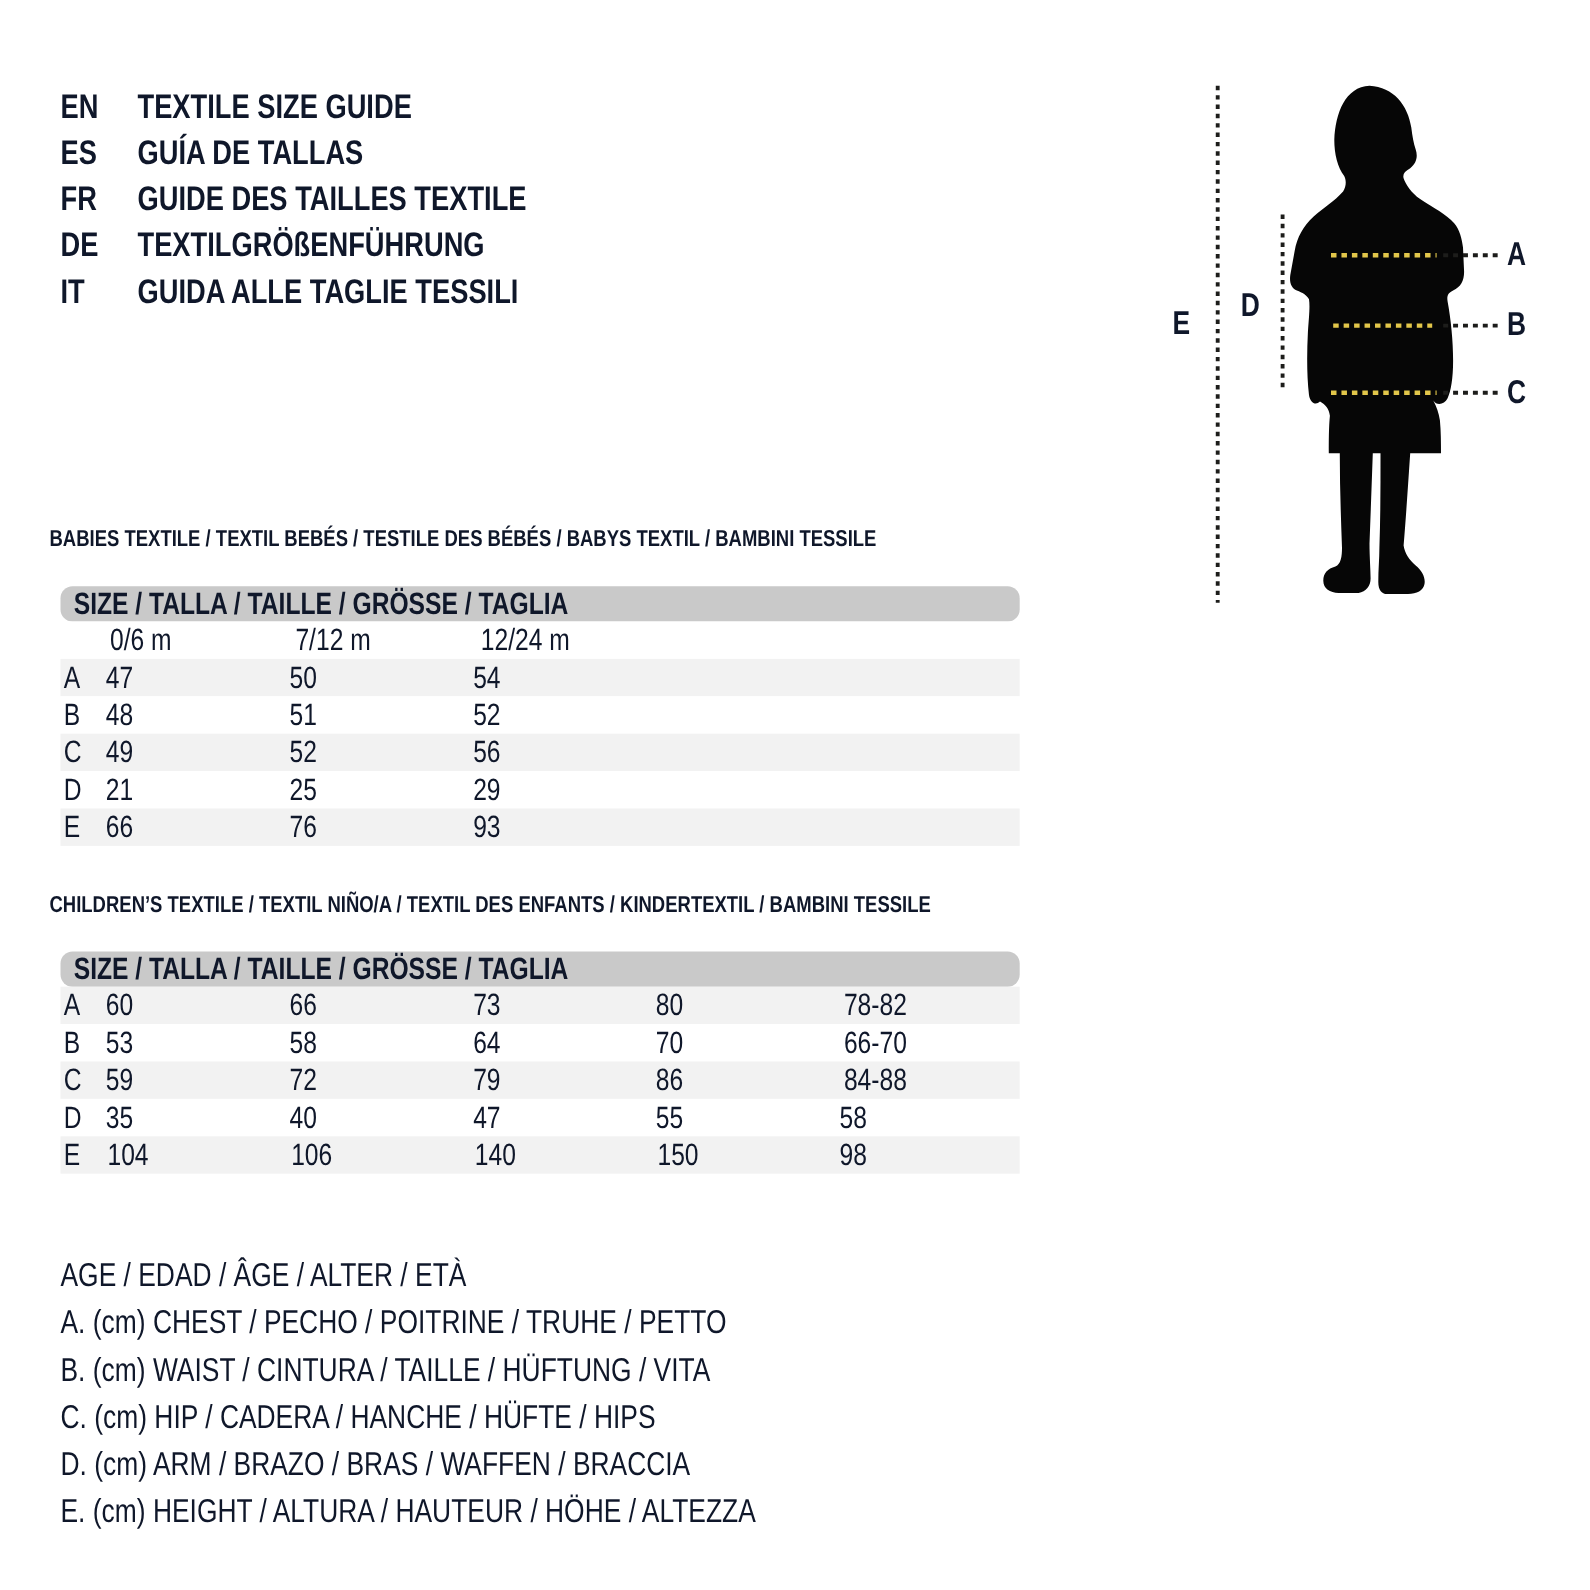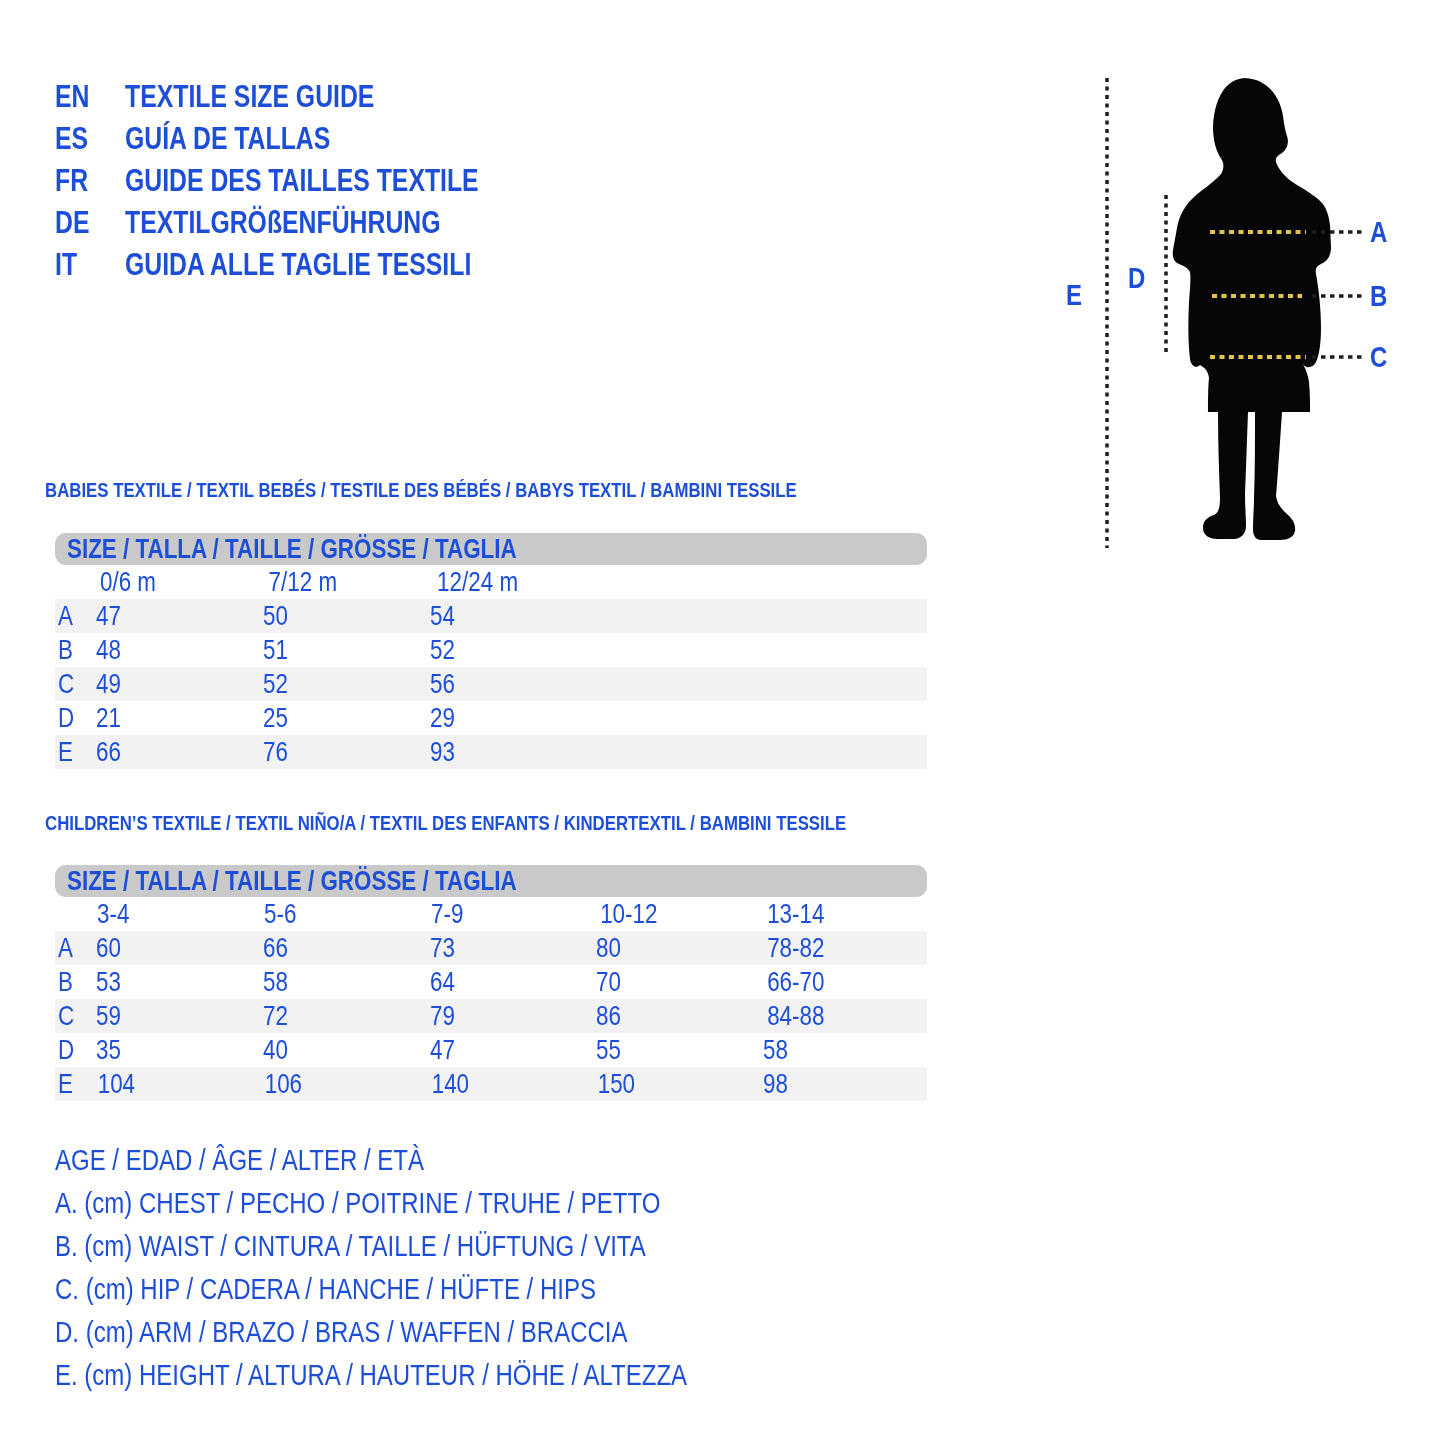--- a/index.html
+++ b/index.html
@@ -1,21 +1,21 @@
 <!DOCTYPE html>
 <html><head>
 <meta charset="utf-8">
 <style>
   * { margin:0; padding:0; box-sizing:border-box; }
   html,body { background:#ffffff; }
   .page {
     position:relative; width:1445px; height:1445px;
     background:#ffffff; overflow:hidden;
     font-family:"Liberation Sans", sans-serif;
-    color:#1d4ed8;
+    color:#0f172a;
   }
   
   .cx   { display:inline-block; transform:scaleX(.8); transform-origin:0 50%; white-space:nowrap; }
   .cx-c { display:inline-block; transform:scaleX(.8); transform-origin:50% 50%; white-space:nowrap; }
 
   
   .lang-block { position:absolute; left:55px; top:76px; }
   .lang-row  { display:flex; height:42px; align-items:center; font-size:31px; font-weight:700; }
   .lang-code { width:70px; }
 
@@ -201,28 +201,20 @@
   </div>
 
   <div class="section-title" style="top:806px;">
     <span class="cx">CHILDREN’S TEXTILE / TEXTIL NIÑO/A / TEXTIL DES ENFANTS / KINDERTEXTIL / BAMBINI TESSILE</span>
   </div>
 
   <div class="size-table" style="top:865px;">
     <div class="t-bar">
       <span class="cx">SIZE / TALLA / TAILLE / GRÖSSE / TAGLIA</span>
     </div>
-    <div class="t-row">
-      <div class="t-label"></div>
-      <div class="t-cell"><span class="cx-c">3-4</span></div>
-      <div class="t-cell"><span class="cx-c">5-6</span></div>
-      <div class="t-cell"><span class="cx-c">7-9</span></div>
-      <div class="t-cell"><span class="cx-c">10-12</span></div>
-      <div class="t-cell"><span class="cx-c">13-14</span></div>
-    </div>
     <div class="t-row stripe">
       <div class="t-label"><span class="cx">A</span></div>
       <div class="t-cell"><span class="cx-c">60</span></div>
       <div class="t-cell"><span class="cx-c">66</span></div>
       <div class="t-cell"><span class="cx-c">73</span></div>
       <div class="t-cell"><span class="cx-c">80</span></div>
       <div class="t-cell"><span class="cx-c">78-82</span></div>
     </div>
     <div class="t-row">
       <div class="t-label"><span class="cx">B</span></div>

